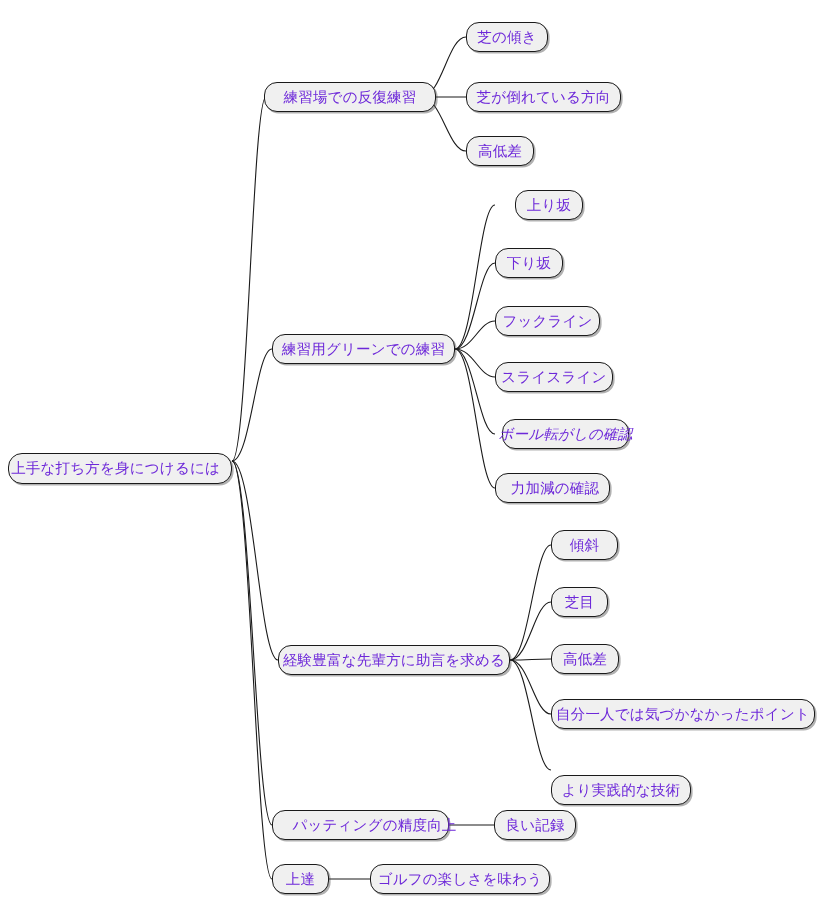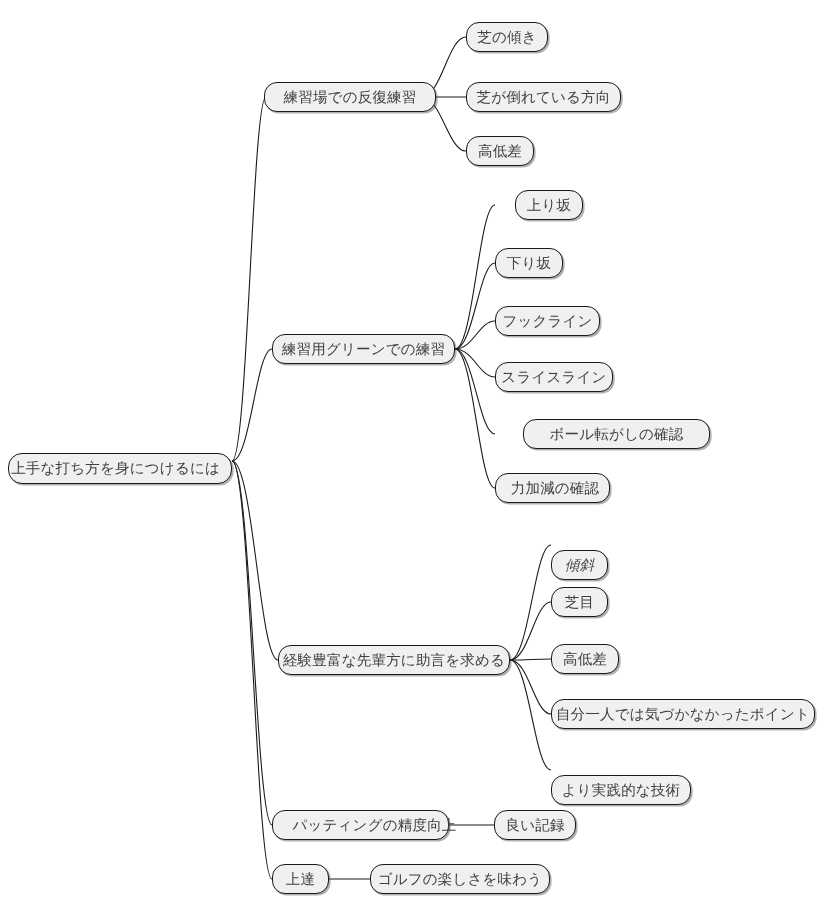--- a/index.html
+++ b/index.html
@@ -35,21 +35,21 @@
     display: flex;
     align-items: center;
     justify-content: center;
     background: #f0f0f0;
     border: 1.4px solid #1a1a1a;
     border-radius: 13px;
     height: 30px;
     padding: 0 11px;
     font-size: 14.5px;
     line-height: 1;
-    color: #404040;
+    color: #6d28d9;
     white-space: nowrap;
     box-shadow: 1.6px 1.6px 0 rgba(70,70,70,0.42);
   }
   .node.root {
     border-radius: 14px;
     height: 31px;
   }
   .node .label {
     display: block;
     letter-spacing: 0.2px;
@@ -106,30 +106,30 @@
       </div>
       <div class="node" style="left: 495px; top: 248px; width: 68px;">
         <span class="label">下り坂</span>
       </div>
       <div class="node" style="left: 495px; top: 306px; width: 105px;">
         <span class="label">フックライン</span>
       </div>
       <div class="node" style="left: 495px; top: 362px; width: 118px;">
         <span class="label">スライスライン</span>
       </div>
-      <div class="node" style="left: 523px; top: 419px; width: 187px;">
+      <div class="node" style="left: 502px; top: 419px; width: 127px; font-style: italic;">
         <span class="label">ボール転がしの確認</span>
       </div>
       <div class="node" style="left: 495px; top: 473px; width: 115px; padding-left: 16px;">
         <span class="label">力加減の確認</span>
       </div>
       <div class="node" style="left: 278px; top: 645px; width: 232px;">
         <span class="label">経験豊富な先輩方に助言を求める</span>
       </div>
-      <div class="node" style="left: 551px; top: 550px; width: 57px; font-style: italic;">
+      <div class="node" style="left: 551px; top: 530px; width: 67px;">
         <span class="label">傾斜</span>
       </div>
       <div class="node" style="left: 551px; top: 587px; width: 57px;">
         <span class="label">芝目</span>
       </div>
       <div class="node" style="left: 551px; top: 644px; width: 68px;">
         <span class="label">高低差</span>
       </div>
       <div class="node" style="left: 551px; top: 699px; width: 264px;">
         <span class="label">自分一人では気づかなかったポイント</span>

